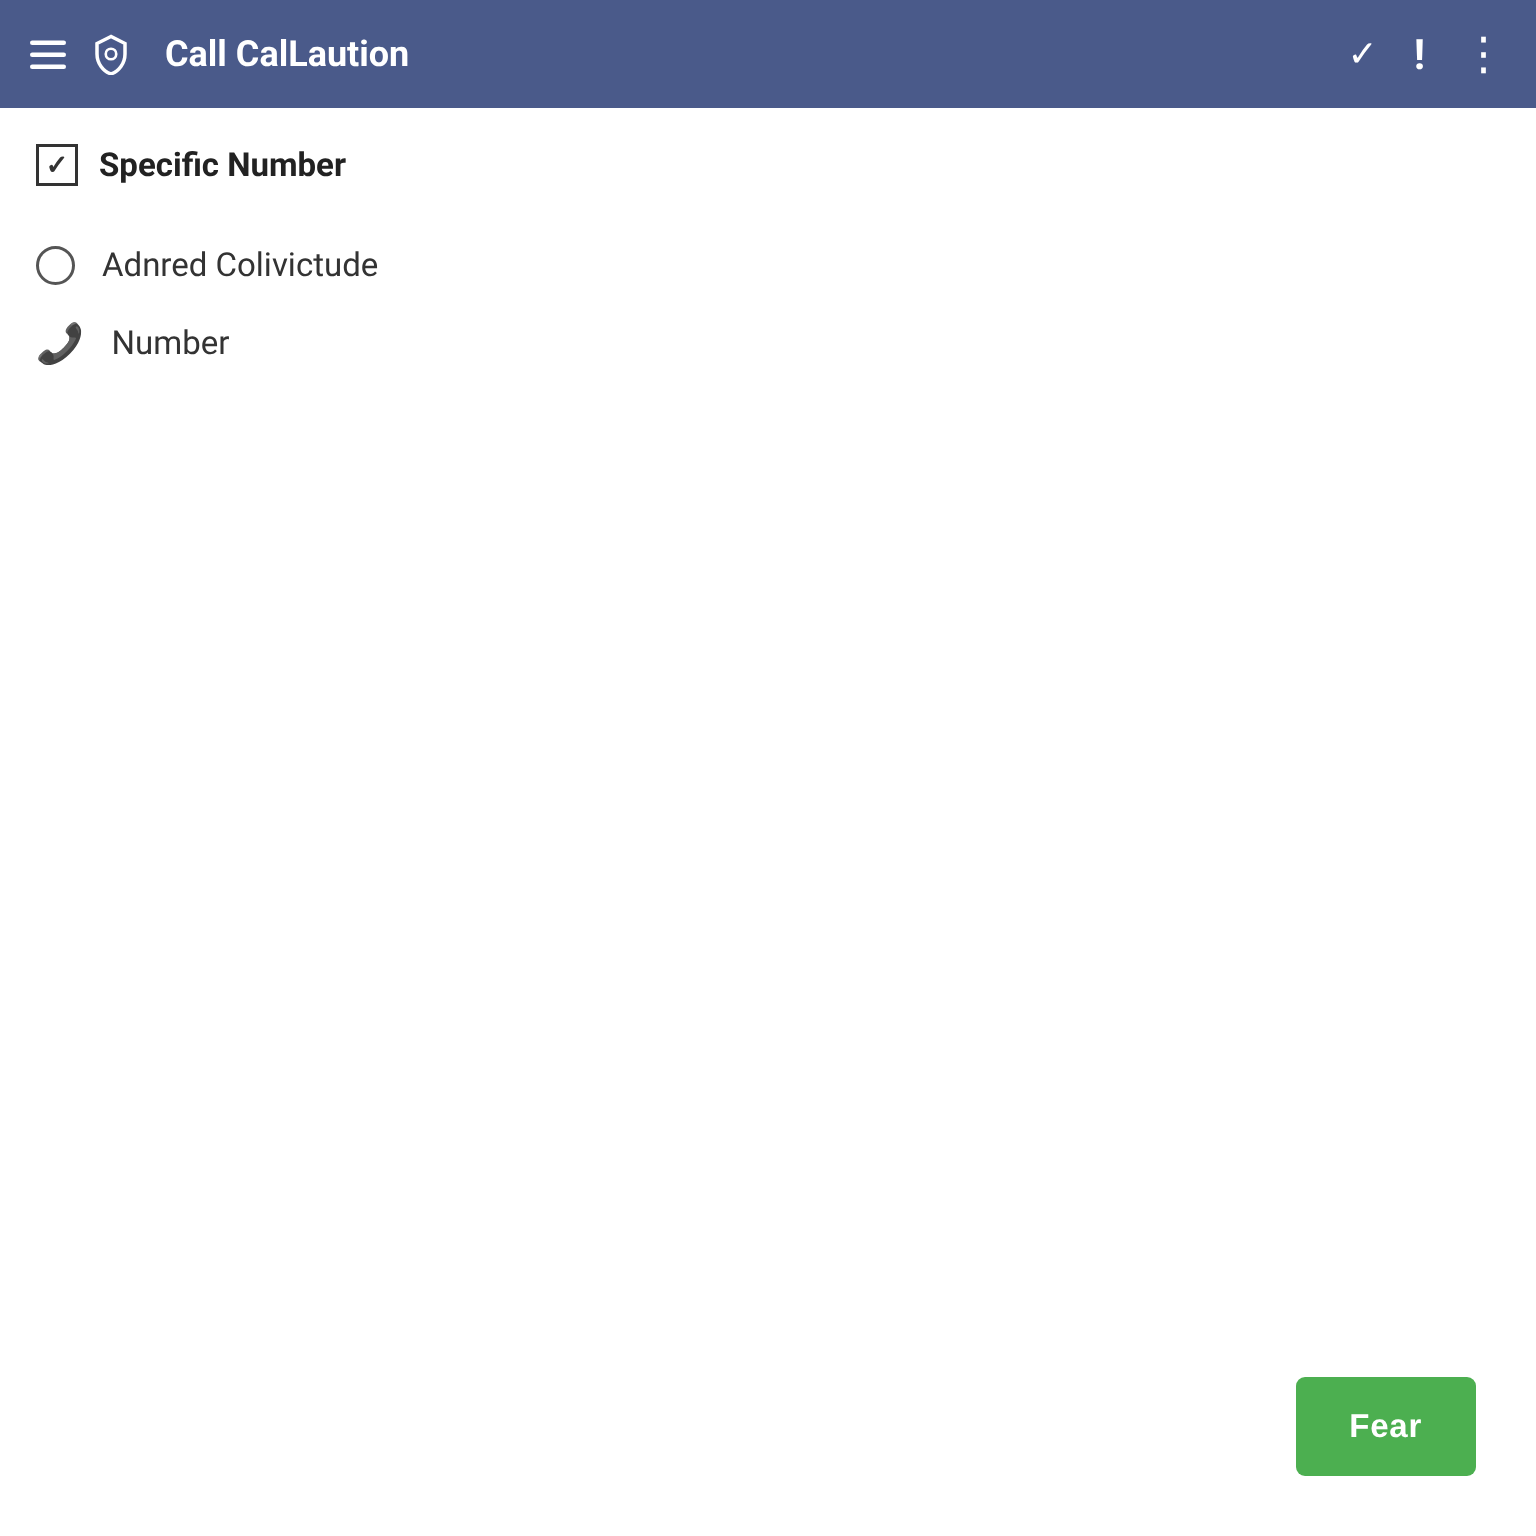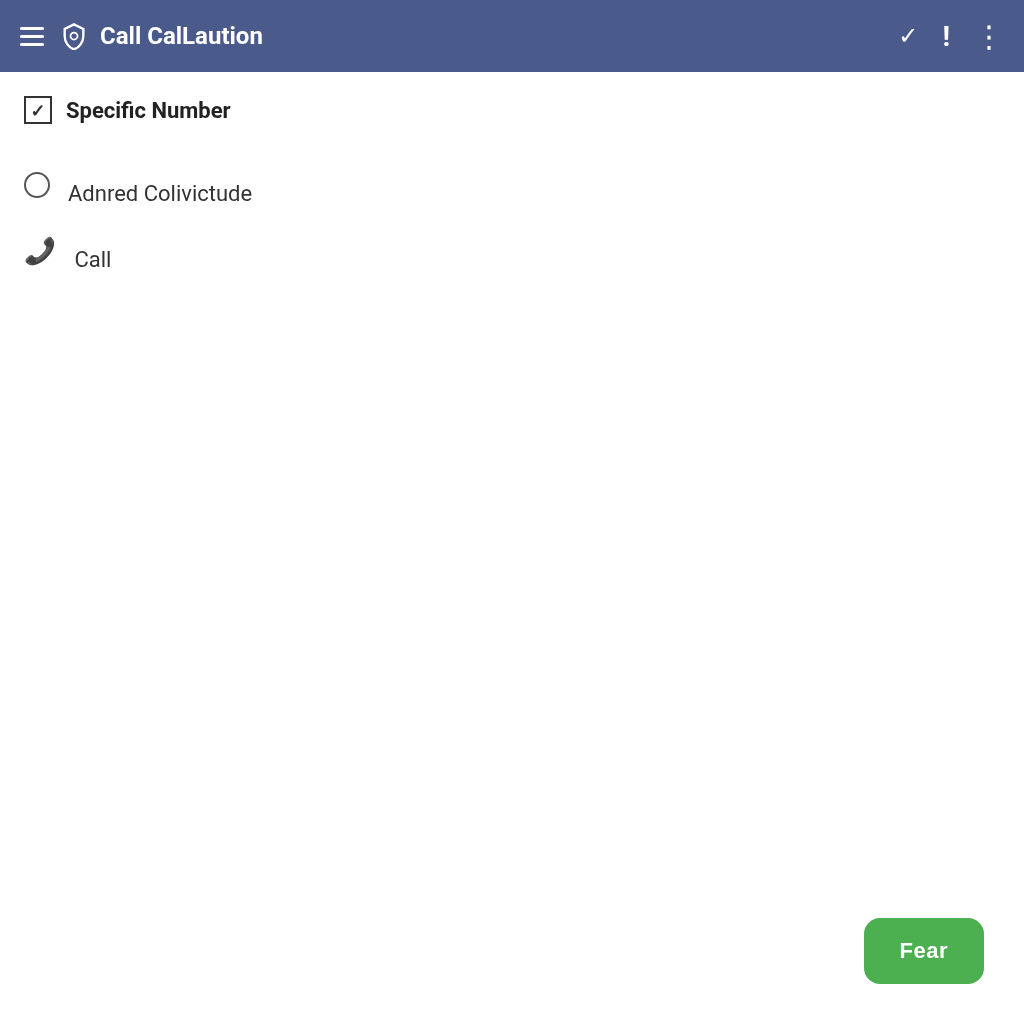--- a/index.html
+++ b/index.html
@@ -23,21 +23,21 @@
       height: 72px;
       display: flex;
       align-items: center;
       padding: 0 20px;
       gap: 16px;
     }
 
     .app-bar-title {
       display: flex;
       align-items: flex-end;
-      gap: 12px;
+      gap: 22px;
       flex: 1;
     }
 
     .app-bar-title-text {
       color: #ffffff;
       font-size: 24px;
       font-weight: bold;
     }
 
     .app-bar-actions {
@@ -114,39 +114,38 @@
       width: 26px;
       height: 26px;
       border-radius: 50%;
       border: 2.5px solid #555555;
       flex-shrink: 0;
     }
 
     .list-item-text {
       font-size: 22px;
       color: #333333;
-      margin-top: 17px;
     }
 
     .phone-icon {
       font-size: 26px;
       color: #444444;
       flex-shrink: 0;
       transform: scaleX(-1);
     }
 
     
     .fab-button {
       position: absolute;
       bottom: 40px;
       right: 40px;
       background-color: #4caf50;
       color: #ffffff;
       border: none;
-      border-radius: 16px;
+      border-radius: 6px;
       padding: 20px 36px;
       font-size: 22px;
       font-weight: bold;
       cursor: pointer;
       letter-spacing: 0.5px;
     }
 
     
     .hamburger {
       display: flex;
@@ -195,18 +194,18 @@
   </div>
 
   <div class="list-item">
     <div class="radio-circle"></div>
     <span class="list-item-text">Adnred Colivictude</span>
   </div>
 
 
   <div class="list-item">
     <span class="phone-icon">📞</span>
-    <span class="list-item-text">Call</span>
+    <span class="list-item-text">Number</span>
   </div>
 
   <button class="fab-button">Fear</button>
 
 </div>
 
 </body></html>

